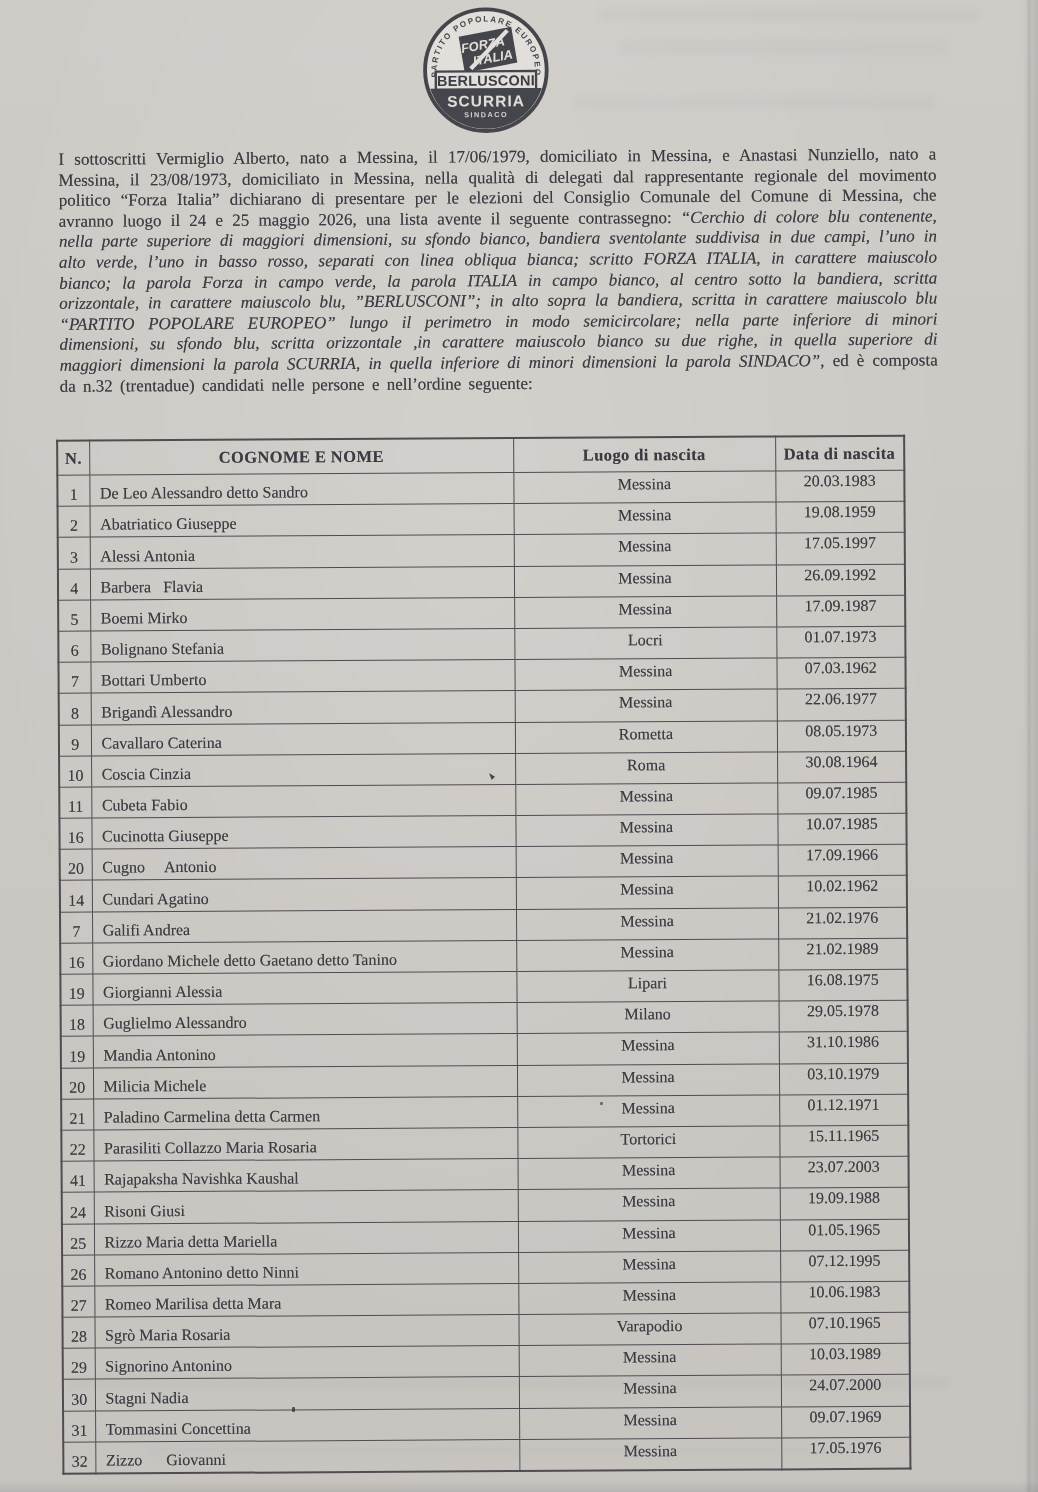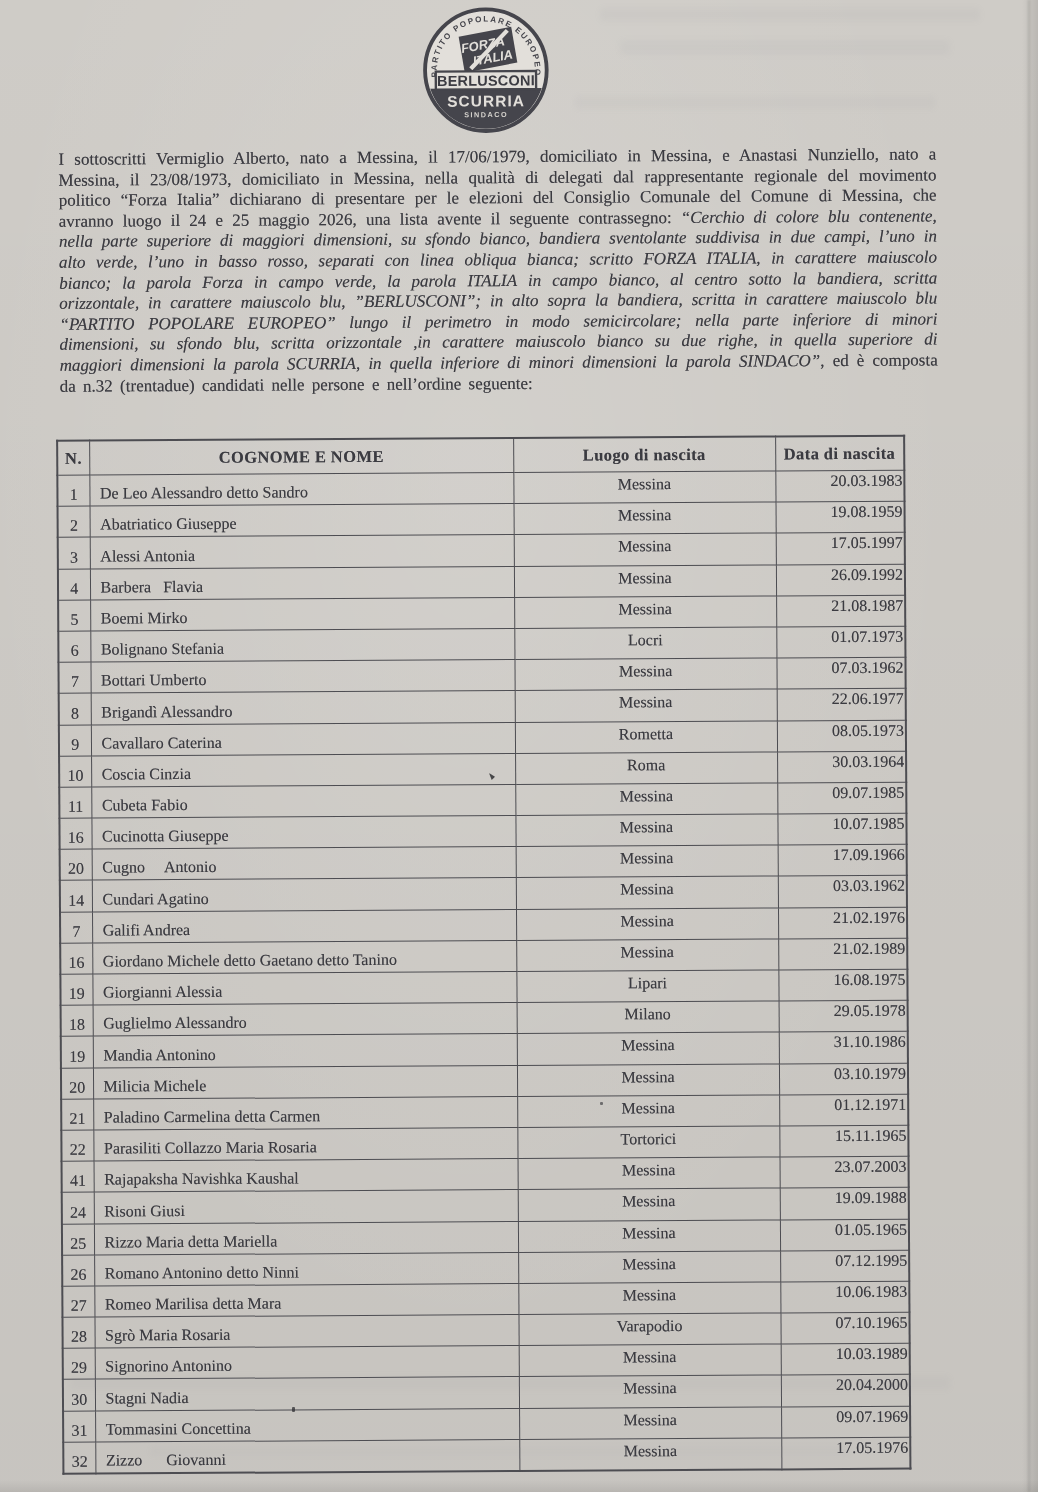--- a/index.html
+++ b/index.html
@@ -57,21 +57,21 @@
   }
   table.candidates{border:2px solid #4d4d52;}
   table.candidates th{
     height:33px;font-size:16.5px;font-weight:bold;text-align:center;
     letter-spacing:0.4px;vertical-align:middle;padding:0 2px;
   }
   table.candidates td{height:26.2px;font-size:16px;}
   td.c-num{text-align:center;vertical-align:bottom;padding-bottom:2px;font-size:15.5px;}
   td.c-name{text-align:left;vertical-align:bottom;padding:0 0 3px 10px;white-space:pre;}
   td.c-birthplace{text-align:center;vertical-align:top;padding-top:3px;}
-  td.c-birthdate{text-align:right;vertical-align:top;padding-top:1px;font-size:16.5px;}
+  td.c-birthdate{text-align:center;vertical-align:top;padding-top:1px;font-size:16.5px;}
   
   .ghost{position:absolute;background:#7d7d88;filter:blur(3px);border-radius:3px;}
   .speck{position:absolute;background:#2f2f33;border-radius:1px;}
 </style>
 </head>
 <body>
 
 <div class="page">
 
   <div class="content">
@@ -146,21 +146,21 @@
           <tr>
             <td class="c-num">4</td>
             <td class="c-name">Barbera   Flavia</td>
             <td class="c-birthplace">Messina</td>
             <td class="c-birthdate">26.09.1992</td>
           </tr>
           <tr>
             <td class="c-num">5</td>
             <td class="c-name">Boemi Mirko</td>
             <td class="c-birthplace">Messina</td>
-            <td class="c-birthdate">21.08.1987</td>
+            <td class="c-birthdate">17.09.1987</td>
           </tr>
           <tr>
             <td class="c-num">6</td>
             <td class="c-name">Bolignano Stefania</td>
             <td class="c-birthplace">Locri</td>
             <td class="c-birthdate">01.07.1973</td>
           </tr>
           <tr>
             <td class="c-num">7</td>
             <td class="c-name">Bottari Umberto</td>
@@ -176,21 +176,21 @@
           <tr>
             <td class="c-num">9</td>
             <td class="c-name">Cavallaro Caterina</td>
             <td class="c-birthplace">Rometta</td>
             <td class="c-birthdate">08.05.1973</td>
           </tr>
           <tr>
             <td class="c-num">10</td>
             <td class="c-name">Coscia Cinzia</td>
             <td class="c-birthplace">Roma</td>
-            <td class="c-birthdate">30.03.1964</td>
+            <td class="c-birthdate">30.08.1964</td>
           </tr>
           <tr>
             <td class="c-num">11</td>
             <td class="c-name">Cubeta Fabio</td>
             <td class="c-birthplace">Messina</td>
             <td class="c-birthdate">09.07.1985</td>
           </tr>
           <tr>
             <td class="c-num">16</td>
             <td class="c-name">Cucinotta Giuseppe</td>
@@ -200,21 +200,21 @@
           <tr>
             <td class="c-num">20</td>
             <td class="c-name">Cugno     Antonio</td>
             <td class="c-birthplace">Messina</td>
             <td class="c-birthdate">17.09.1966</td>
           </tr>
           <tr>
             <td class="c-num">14</td>
             <td class="c-name">Cundari Agatino</td>
             <td class="c-birthplace">Messina</td>
-            <td class="c-birthdate">03.03.1962</td>
+            <td class="c-birthdate">10.02.1962</td>
           </tr>
           <tr>
             <td class="c-num">7</td>
             <td class="c-name">Galifi Andrea</td>
             <td class="c-birthplace">Messina</td>
             <td class="c-birthdate">21.02.1976</td>
           </tr>
           <tr>
             <td class="c-num">16</td>
             <td class="c-name">Giordano Michele detto Gaetano detto Tanino</td>
@@ -296,21 +296,21 @@
           <tr>
             <td class="c-num">29</td>
             <td class="c-name">Signorino Antonino</td>
             <td class="c-birthplace">Messina</td>
             <td class="c-birthdate">10.03.1989</td>
           </tr>
           <tr>
             <td class="c-num">30</td>
             <td class="c-name">Stagni Nadia</td>
             <td class="c-birthplace">Messina</td>
-            <td class="c-birthdate">20.04.2000</td>
+            <td class="c-birthdate">24.07.2000</td>
           </tr>
           <tr>
             <td class="c-num">31</td>
             <td class="c-name">Tommasini Concettina</td>
             <td class="c-birthplace">Messina</td>
             <td class="c-birthdate">09.07.1969</td>
           </tr>
           <tr>
             <td class="c-num">32</td>
             <td class="c-name">Zizzo      Giovanni</td>

